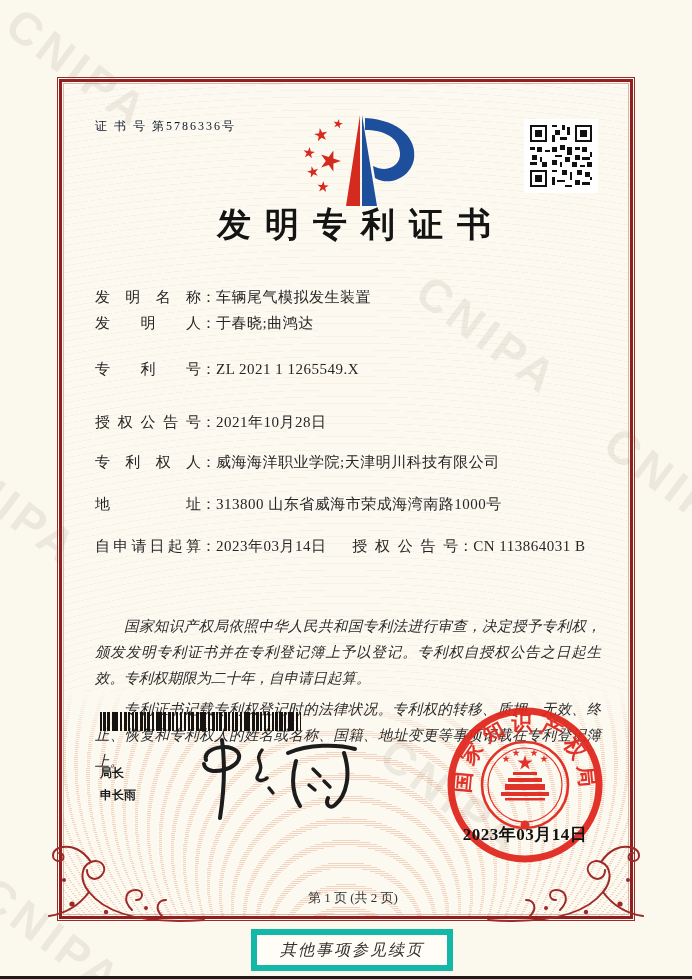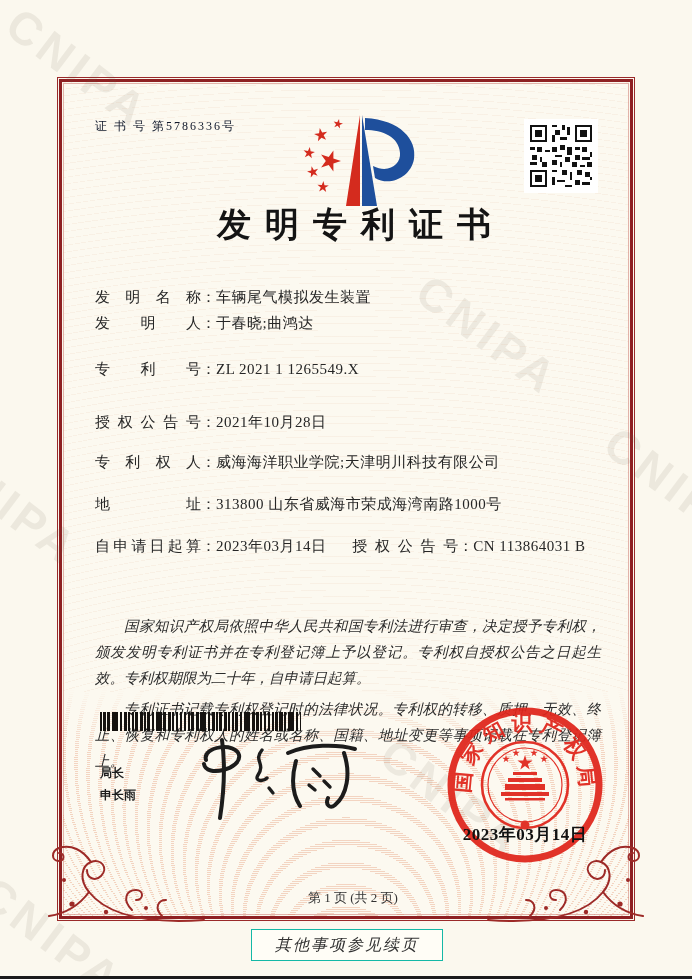--- a/index.html
+++ b/index.html
@@ -80,21 +80,21 @@
   
   .seal{left:443px;top:703px;z-index:5;}
   .seal-date{
     left:443px;top:823px;width:164px;text-align:center;z-index:6;
     font-size:17px;font-weight:bold;color:#121212;letter-spacing:0.5px;
   }
   
   .pageno{left:0;top:889px;width:692px;text-align:center;z-index:3;font-size:13px;color:#333;padding-left:7px;}
   .cont-box{
     left:251px;top:929px;width:190px;height:30px;z-index:3;
-    border:1px solid #14b8a6;background:#fffdf6;
+    border:6px solid #14b8a6;background:#fffdf6;
     display:flex;align-items:center;justify-content:center;
     font-size:16px;font-style:italic;letter-spacing:2px;color:#333;
   }
   .bottom-edge{left:0;bottom:0;width:692px;height:3px;background:#1b1b1b;z-index:7;}
   .ornament{z-index:2;}
 </style>
 </head>
 <body>
 
 <div class="wm" style="left:78px;top:68px">CNIPA</div>

